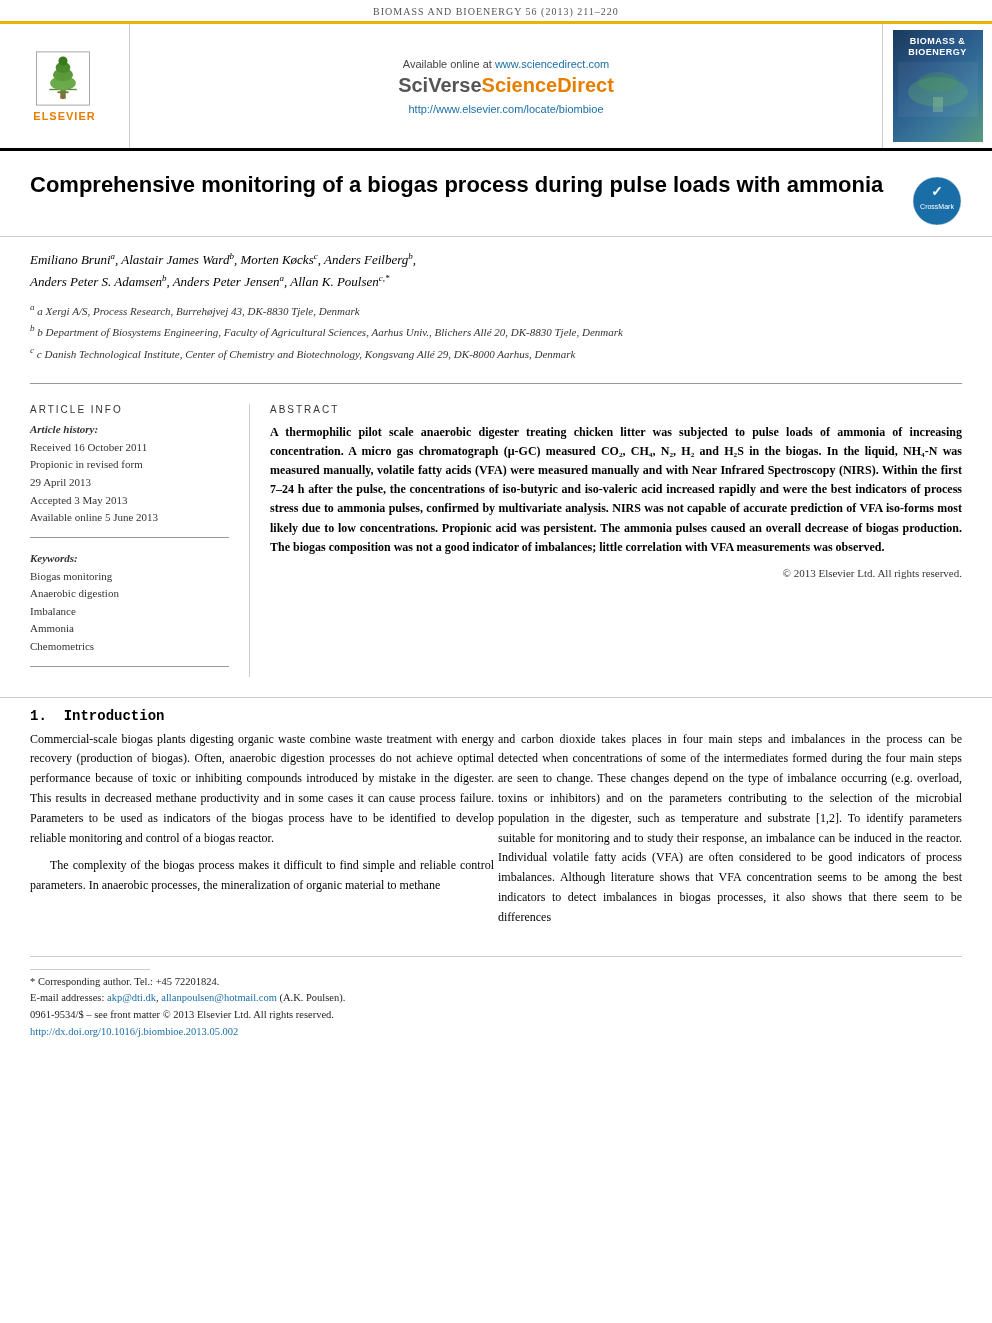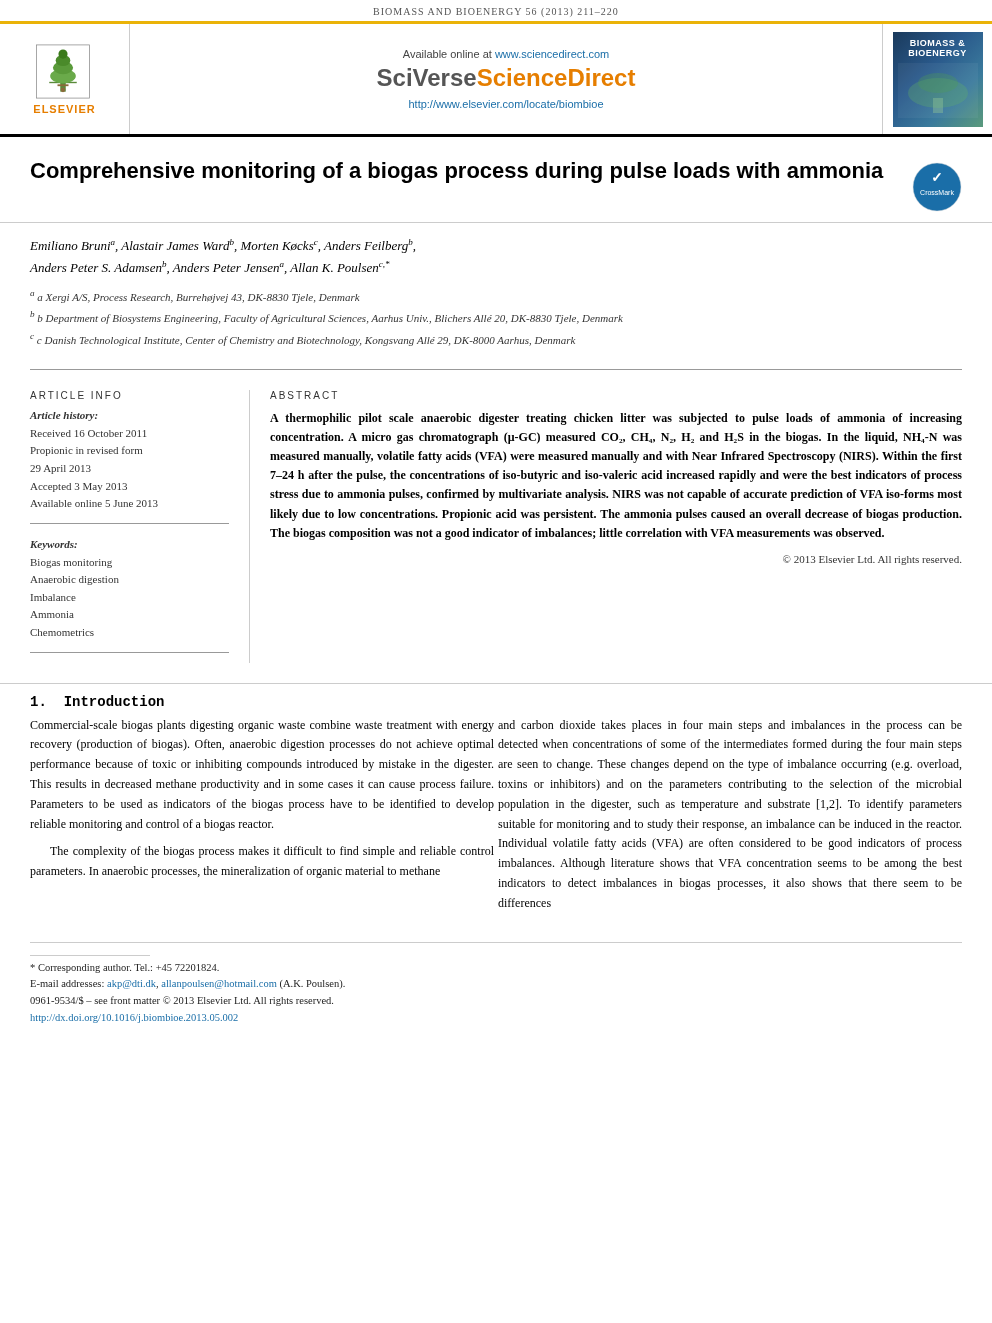--- a/index.html
+++ b/index.html
@@ -78,21 +78,21 @@
       margin-bottom: 4px;
       font-family: Arial, sans-serif;
     }
 
     .available-online a {
       color: #1a6ea8;
       text-decoration: none;
     }
 
     .sciverse-title {
-      font-size: 24px;
+      font-size: 20px;
       font-weight: bold;
       font-family: Arial, sans-serif;
     }
 
     .sciverse-part {
       color: #555;
     }
 
     .sciencedirect-part {
       color: #e67e00;
@@ -115,21 +115,21 @@
       display: flex;
       flex-direction: column;
       align-items: center;
       justify-content: center;
       padding: 6px;
       border-left: 1px solid #ccc;
     }
 
     .journal-cover {
       width: 90px;
-      height: 95px;
+      height: 112px;
       background: linear-gradient(135deg, #1a3a5c 0%, #2a5a8c 40%, #3a7a9c 70%, #5a9a7c 100%);
       display: flex;
       flex-direction: column;
       align-items: center;
       justify-content: flex-start;
       padding: 6px 4px;
       font-family: Arial, sans-serif;
     }
 
     .cover-title {

